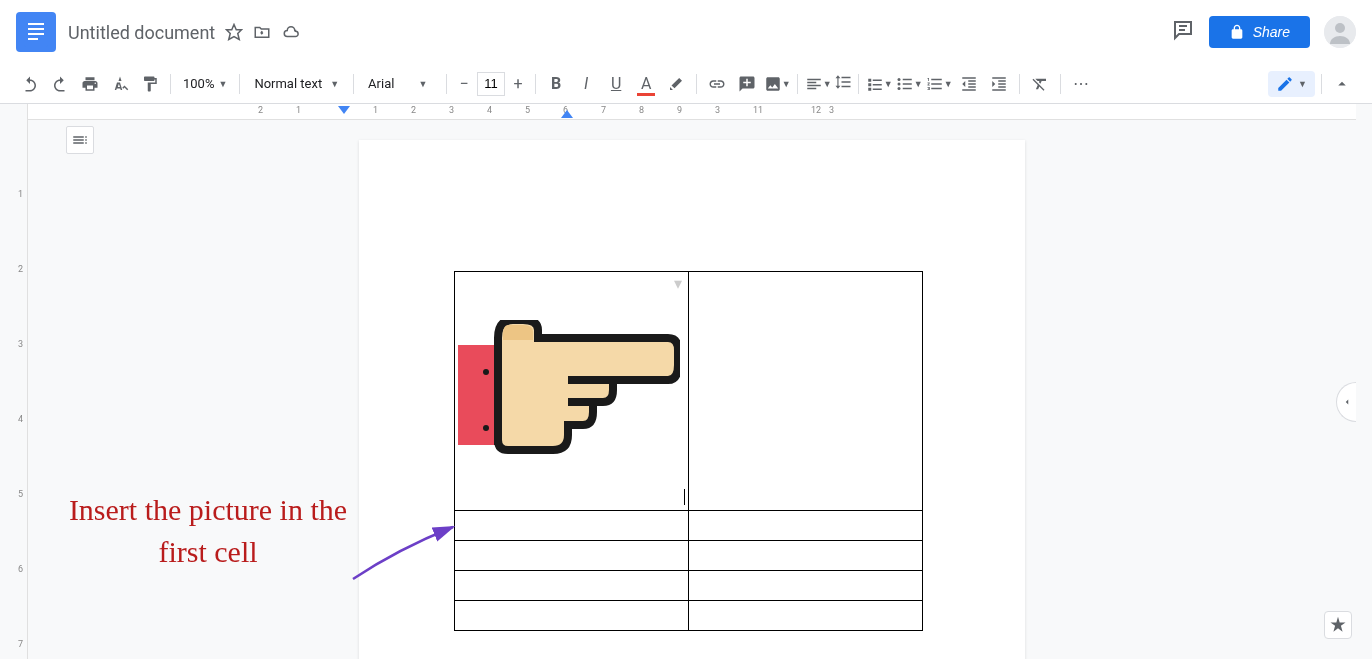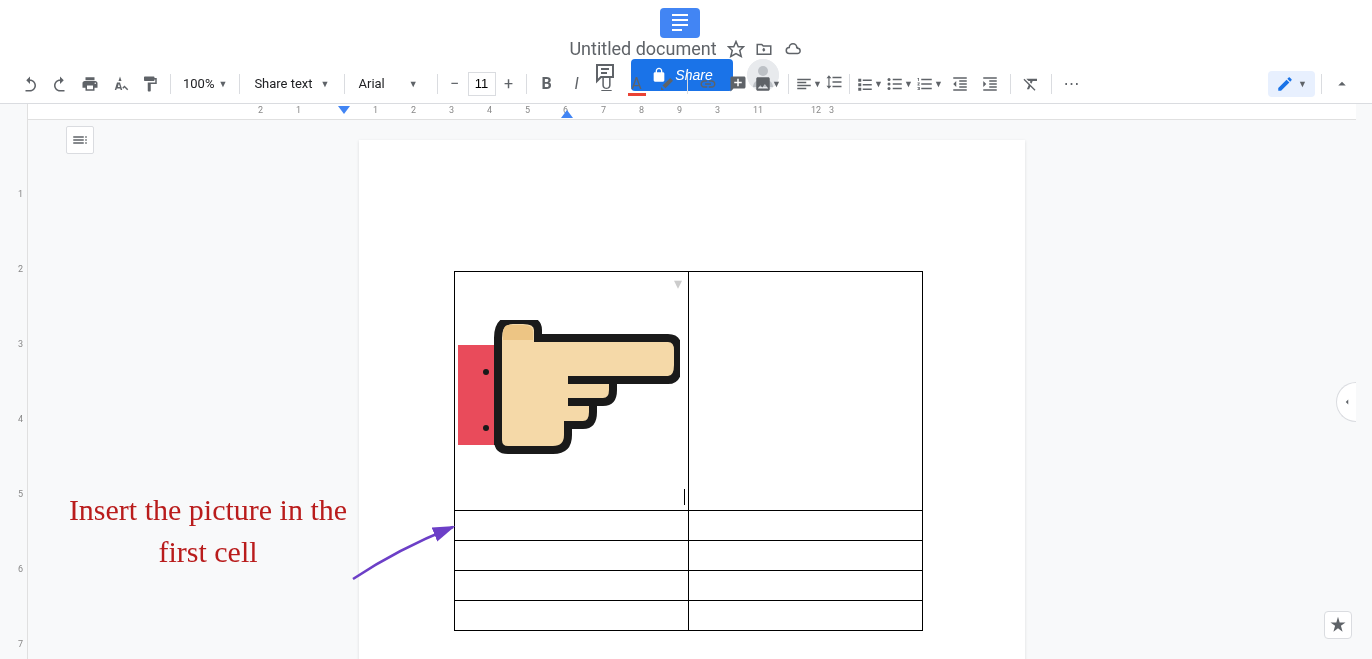--- a/index.html
+++ b/index.html
@@ -1,18 +1,18 @@
 <!DOCTYPE html>
 <html><head>
   <meta charset="utf-8">
   <style>
     * { margin: 0; padding: 0; box-sizing: border-box; }
     body { font-family: 'Google Sans', Roboto, Arial, sans-serif; background: #fff; overflow: hidden; }
     
-    .header { display: flex; align-items: center; padding: 8px 16px; height: 64px; flex-direction: column; }
+    .header { display: flex; align-items: center; padding: 8px 16px; height: 64px; }
     .docs-icon { width: 40px; height: 40px; background: #4285f4; border-radius: 4px; display: flex; align-items: center; justify-content: center; margin-right: 12px; }
     .docs-icon svg { width: 24px; height: 30px; }
     .title-area { flex: 1; }
     .title-row { display: flex; align-items: center; gap: 10px; }
     .doc-title { font-size: 18px; color: #5f6368; }
     .title-icon { color: #5f6368; cursor: pointer; display: flex; }
     .menu-bar { display: flex; gap: 4px; margin-top: 2px; align-items: center; }
     .menu-item { padding: 4px 7px; font-size: 14px; color: #202124; cursor: pointer; border-radius: 4px; }
     .last-edit { font-size: 14px; color: #5f6368; text-decoration: underline; margin-left: 12px; cursor: pointer; }
     .header-right { display: flex; align-items: center; gap: 14px; }
@@ -156,21 +156,21 @@
         <path d="M18 4V3c0-.55-.45-1-1-1H5c-.55 0-1 .45-1 1v4c0 .55.45 1 1 1h12c.55 0 1-.45 1-1V6h1v4H9v11c0 .55.45 1 1 1h2c.55 0 1-.45 1-1v-9h8V4h-3z"></path>
       </svg>
     </div>
   <div class="separator"></div>
   <div class="zoom-select">
       <span>100%</span>
       <span class="dropdown-caret">▼</span>
     </div>
   <div class="separator"></div>
   <div class="style-select">
-      <span>Share text</span>
+      <span>Normal text</span>
       <span class="dropdown-caret">▼</span>
     </div>
   <div class="separator"></div>
   <div class="font-select">
       <span>Arial</span>
       <span class="dropdown-caret">▼</span>
     </div>
   <div class="separator"></div>
   <div class="font-size-box">
     <div class="size-btn">−</div>

